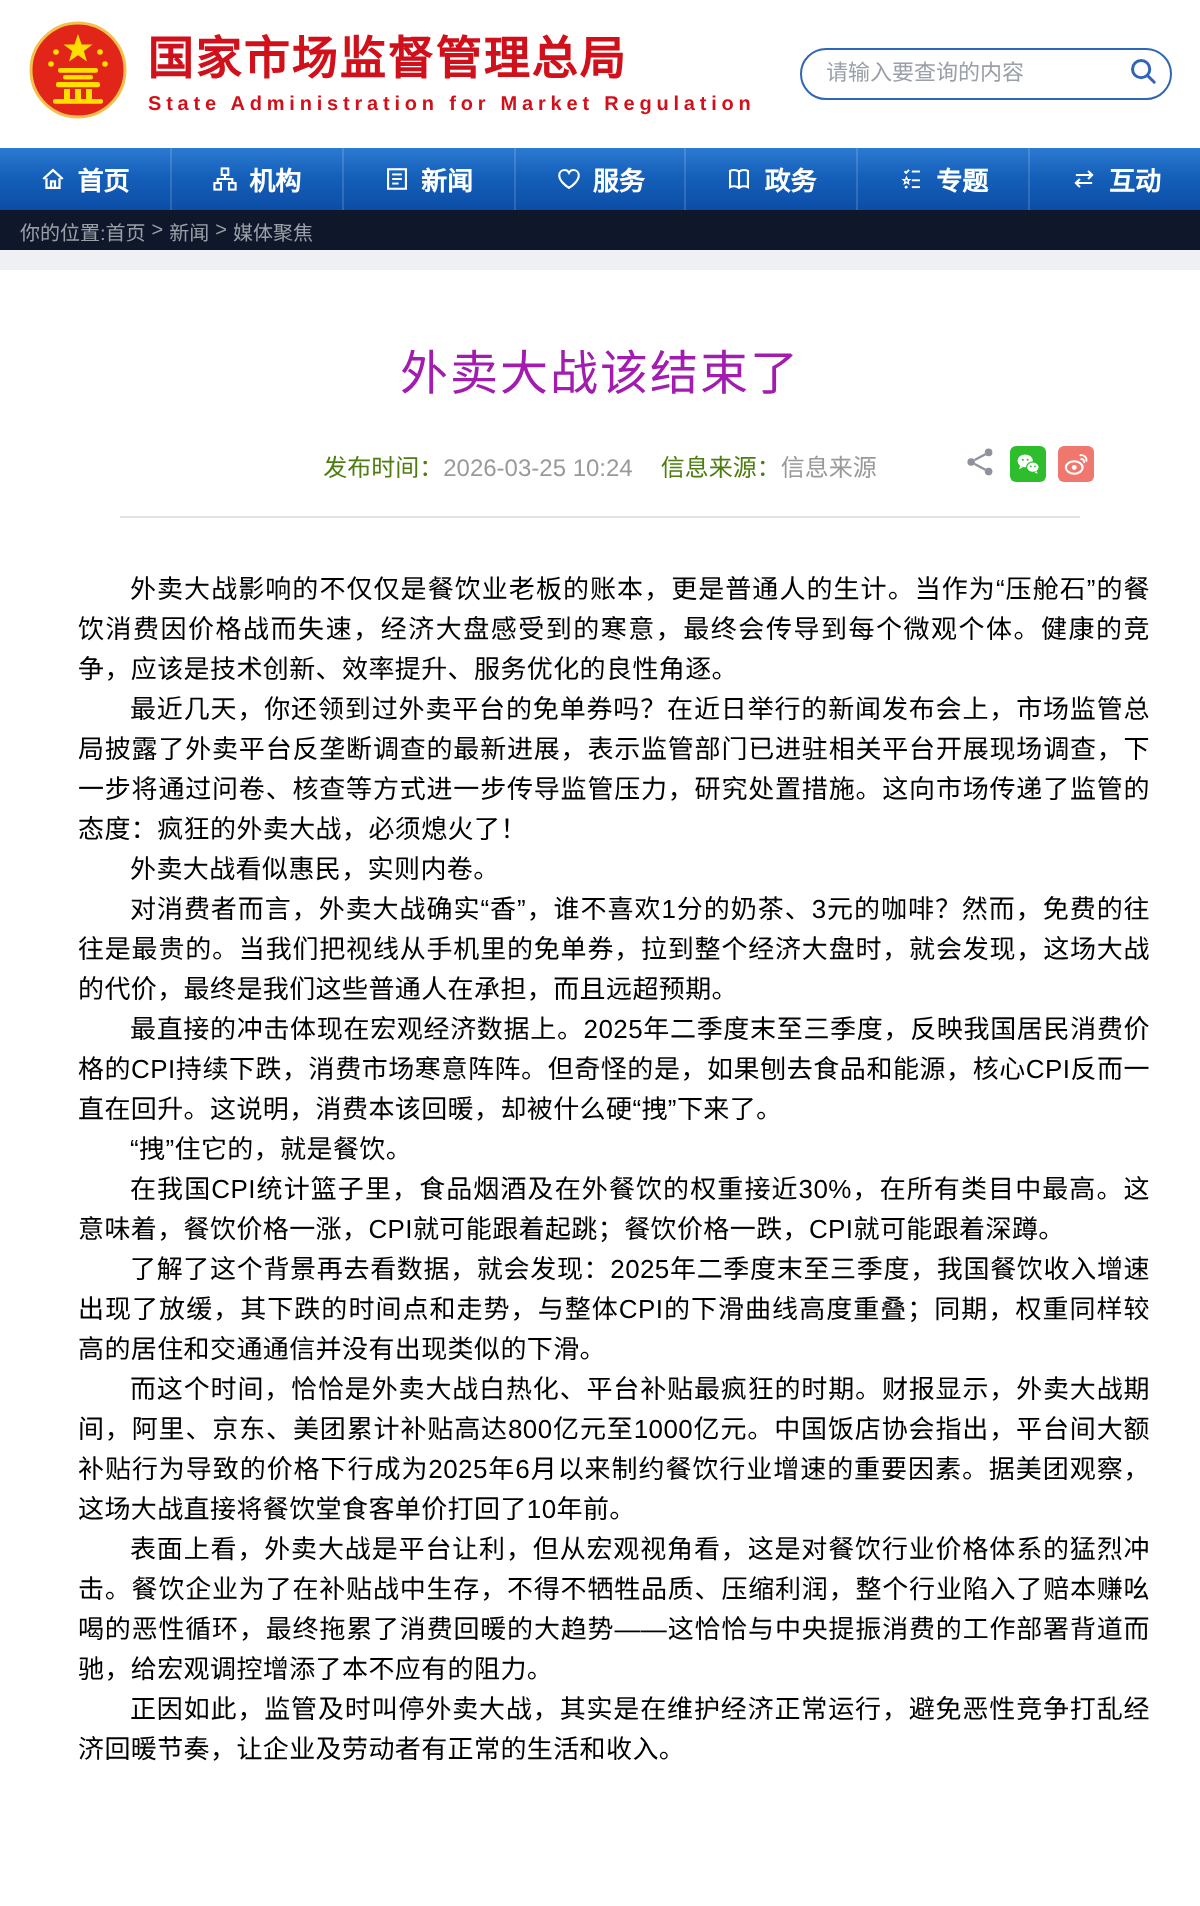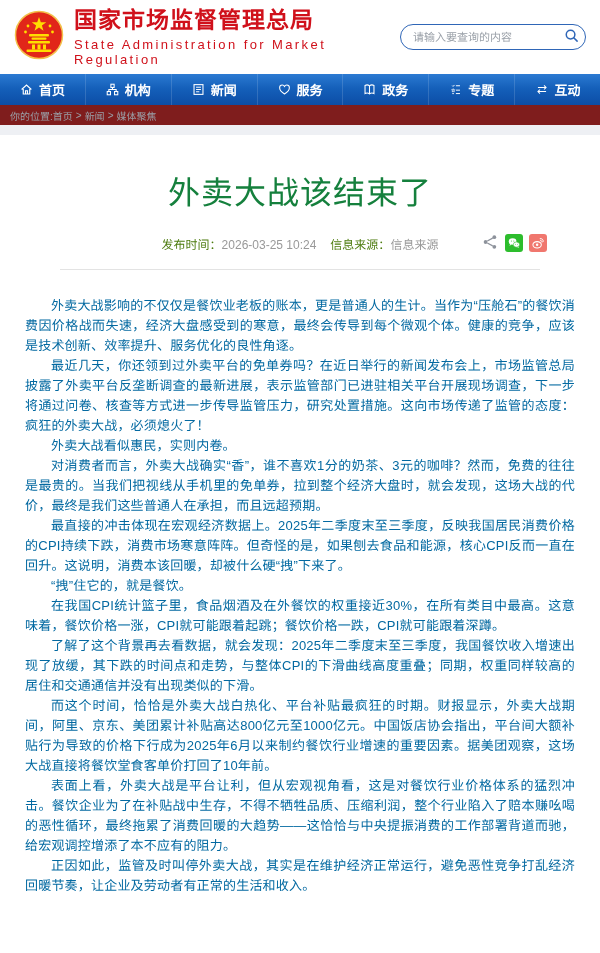--- a/index.html
+++ b/index.html
@@ -5,62 +5,62 @@
   * { margin:0; padding:0; box-sizing:border-box; }
   html,body { width:600px; background:#ffffff; font-family:"Liberation Sans","DejaVu Sans",sans-serif; }
   body { min-height:953px; position:relative; }
 
   
   .site-header { height:74px; background:#ffffff; display:flex; align-items:center; padding:0 14px; }
   .logo-wrap { display:flex; align-items:center; }
   .emblem { width:50px; height:50px; flex:0 0 auto; }
   .brand { margin-left:10px; }
   .brand-title { color:#d0111b; font-size:23px; font-weight:bold; letter-spacing:1px; line-height:1.2; }
-  .brand-sub { color:#d0111b; font-size:13px; letter-spacing:2.4px; margin-top:3px; font-weight:normal; }
+  .brand-sub { color:#d0111b; font-size:10px; letter-spacing:2.4px; margin-top:3px; font-weight:bold; }
   .search-area { margin-left:auto; }
   .search-box { position:relative; width:186px; height:26px; }
   .search-box input { width:100%; height:100%; border:1px solid #2f66b7; border-radius:13px; outline:none;
       padding:0 30px 0 12px; font-size:11px; color:#333; font-family:inherit; }
   .search-box input::placeholder { color:#9aa0a8; }
   .search-btn { position:absolute; right:3px; top:1px; width:24px; height:24px; border:none; background:transparent;
       cursor:pointer; display:flex; align-items:center; justify-content:center; }
 
   
   .main-nav { height:31px; background:linear-gradient(180deg,#2b7ad2 0%,#1560ba 45%,#0c4da6 100%);
       display:flex; align-items:stretch; }
   .nav-item { flex:1; display:flex; align-items:center; justify-content:center; gap:6px; color:#ffffff;
       font-size:13px; font-weight:bold; text-decoration:none; border-left:1px solid rgba(255,255,255,0.14);
       cursor:pointer; }
   .nav-item:first-child { border-left:none; }
   .nav-item .ni { display:flex; align-items:center; }
 
   
-  .crumb-bar { height:20px; display:flex; align-items:center; padding:0 10px; background:#7f1d1d; }
+  .crumb-bar { height:20px; display:flex; align-items:center; padding:0 10px; background:#0f172a; }
   .crumb-bar, .crumb-bar span { font-size:10px; color:#9aa0a8; }
   .crumb-bar .crumb-link { cursor:pointer; }
   .crumb-sep { margin:0 3px; }
   .gray-band { height:10px; background:#eef0f4; }
 
   
   .article { padding:0 25px; background:#fff; }
-  .article-title { text-align:center; font-size:32px; color:#15803d; font-weight:500; margin-top:32px;
+  .article-title { text-align:center; font-size:24px; color:#a21caf; font-weight:500; margin-top:32px;
       letter-spacing:1px; }
   .meta-row { position:relative; margin-top:22px; height:20px; }
   .meta-text { text-align:center; font-size:12px; color:#999; }
   .meta-text b { font-weight:normal; color:#4d7c0f; }
   .meta-gap { display:inline-block; width:14px; }
   .share-tools { position:absolute; right:28px; top:-1px; display:flex; align-items:center; gap:6px; }
   .share-ico { width:18px; height:18px; border:none; background:transparent; padding:0; cursor:pointer;
       display:flex; align-items:center; justify-content:center; }
   .sq { width:18px; height:18px; border-radius:3px; display:flex; align-items:center; justify-content:center; }
   .divider { height:1px; background:#e3e3e3; margin:14px 35px 0 35px; }
 
   .article-body { margin-top:26px; padding-bottom:24px; }
-  .article-body p { font-size:13px; line-height:20px; color:#0369a1; text-align:justify; text-indent:2em;
-      letter-spacing:0.2px; }
+  .article-body p { font-size:13px; line-height:20px; color:#000000; text-align:justify; text-indent:2em;
+      letter-spacing:0.2px;margin-left:14px; }
 </style>
 </head>
 <body>
 
 <header class="site-header">
   <div class="logo-wrap">
     <span>
       <svg class="emblem" viewBox="0 0 50 50">
         <circle cx="25" cy="25" r="23.5" fill="#e12619" stroke="#f3c14b" stroke-width="1.5"></circle>
         <polygon fill="#ffde00" points="25,7 26.8,12.2 32.3,12.3 27.9,15.5 29.5,20.8 25,17.6 20.5,20.8 22.1,15.5 17.7,12.3 23.2,12.2"></polygon>

